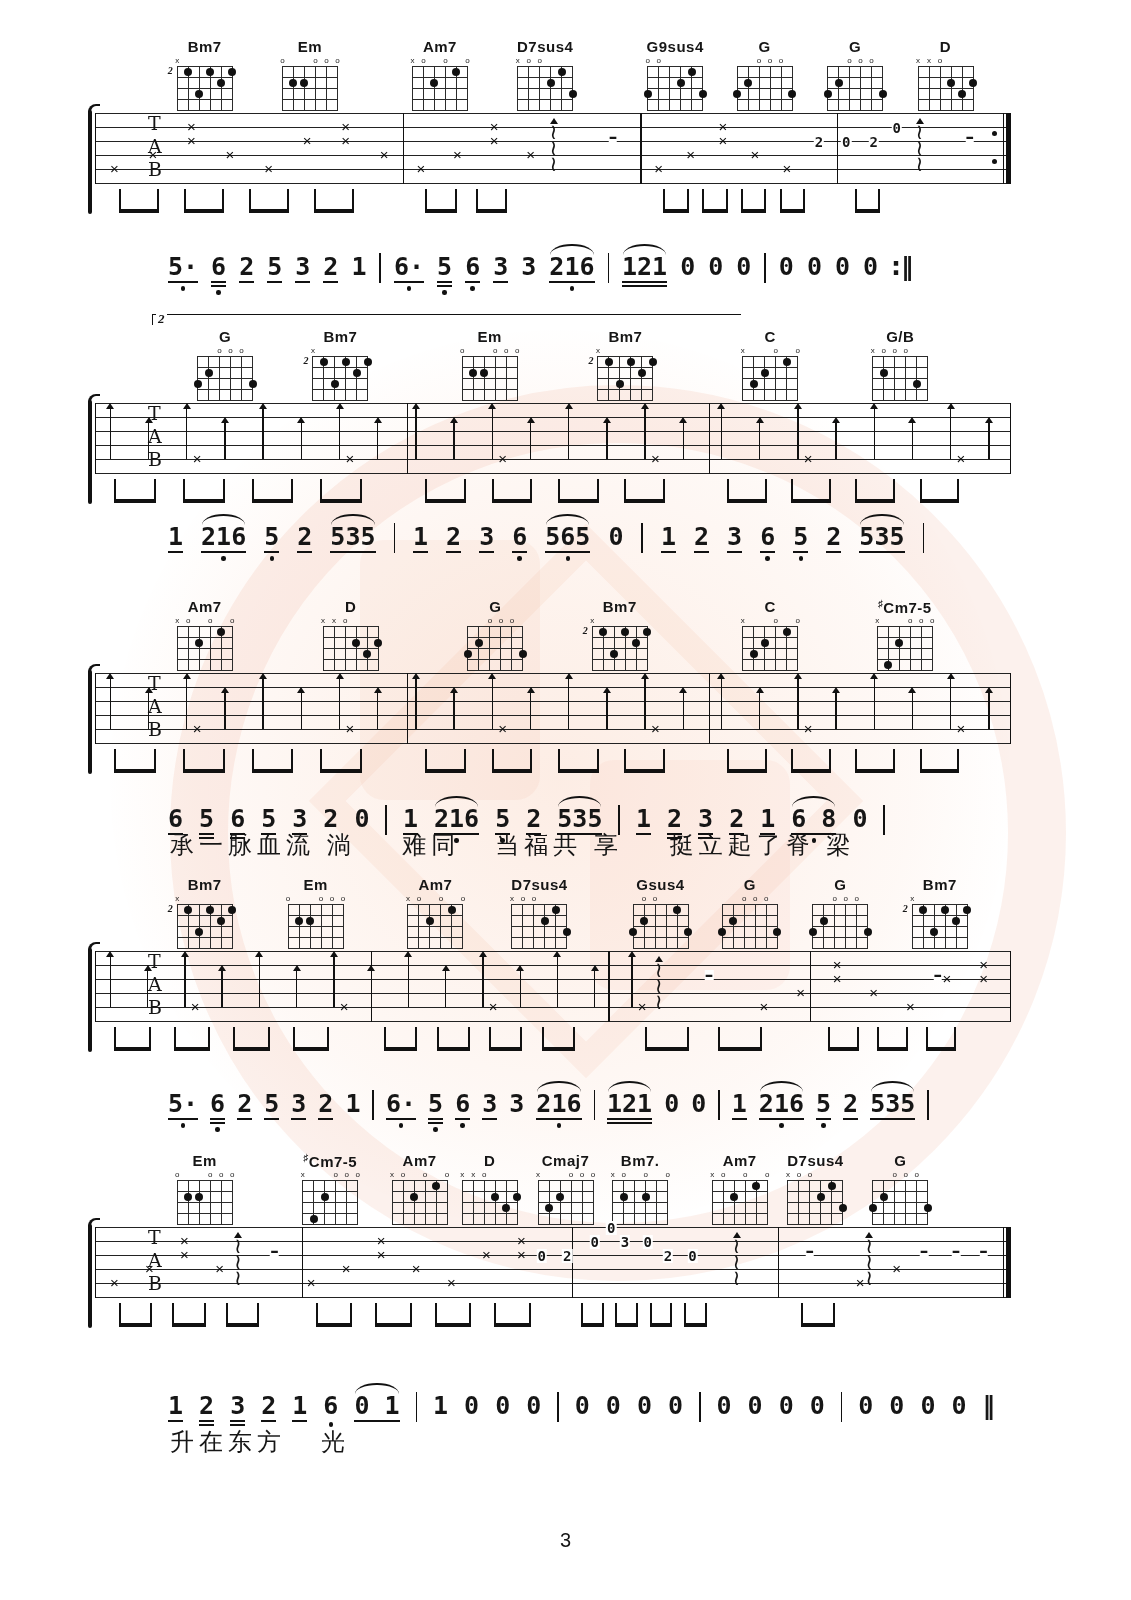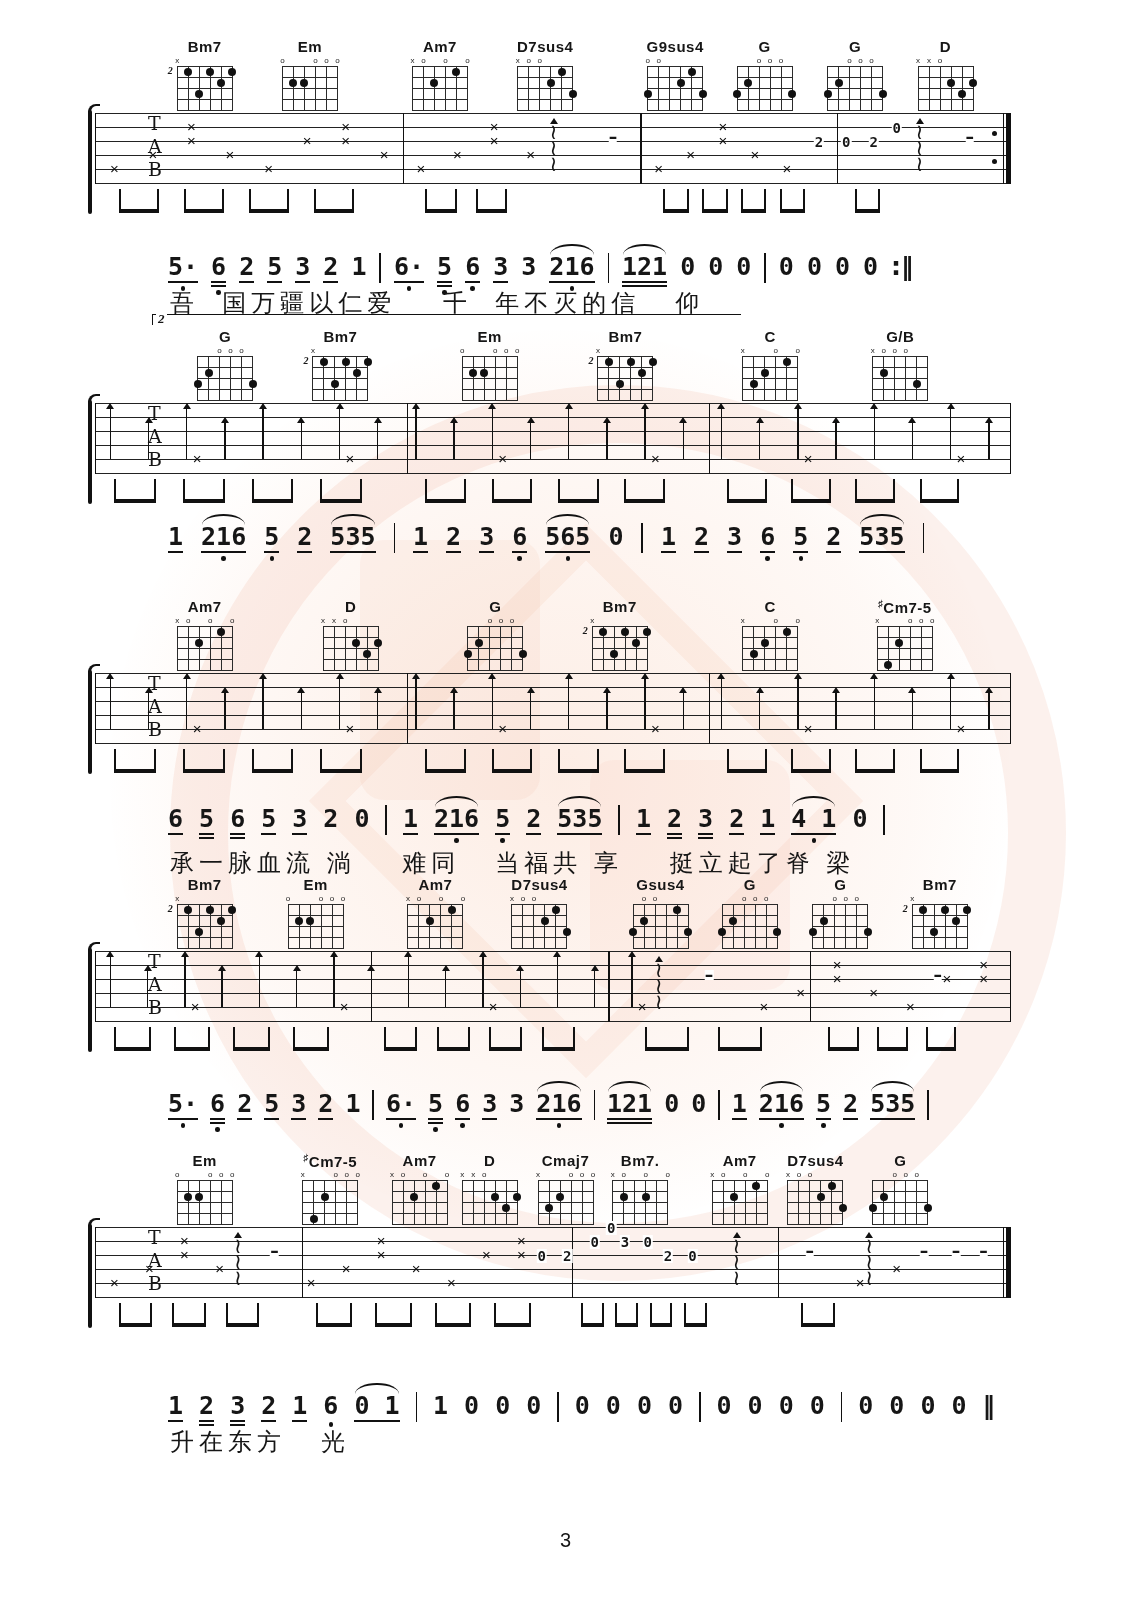--- a/index.html
+++ b/index.html
@@ -328,21 +328,20 @@
             <span class="num">0</span>
           </span>
           <span class="tok">
             <span class="num">0</span>
           </span>
           <span class="tok">
             <span class="num">0</span>
           </span>
           <span class="jend">:‖</span>
         </div>
-        <div class="lyr" style="top: 249px;">吾  国万疆以仁爱    千  年不灭的信   仰</div>
         <div class="volta" style="left: 152px; top: 276px; width: 588px;">
           <span>2</span>
         </div>
       </div>
       <div class="sys" style="top: 328px;">
         <div class="chordrow">
           <div class="chord" style="left: 19.9%;">
             <div class="cname">G</div>
             <div class="cwrap">
               <div class="cgrid">
@@ -766,30 +765,30 @@
           <span class="tok">
             <span class="num">2</span>
             <div class="ul"></div>
           </span>
           <span class="tok">
             <span class="num">1</span>
             <div class="ul"></div>
           </span>
           <span class="tok">
             <span class="tie"></span>
-            <span class="num">4 1</span>
-            <div class="ul"></div>
-            <div class="od"></div>
-          </span>
-          <span class="tok">
-            <span class="num">0</span>
-          </span>
-          <div class="jbar"></div>
-        </div>
-        <div class="lyr" style="top: 249px;">承一脉血流 淌    难同   当福共 享    挺立起了脊 梁</div>
+            <span class="num">6 8</span>
+            <div class="ul"></div>
+            <div class="od"></div>
+          </span>
+          <span class="tok">
+            <span class="num">0</span>
+          </span>
+          <div class="jbar"></div>
+        </div>
+        <div class="lyr" style="top: 231px;">承一脉血流 淌    难同   当福共 享    挺立起了脊 梁</div>
       </div>
       <div class="sys" style="top: 876px;">
         <div class="chordrow">
           <div class="chord" style="left: 18.1%;">
             <div class="cname">Bm7</div>
             <div class="cwrap">
               <div class="cgrid">
                 <span class="cf">2</span>
                 <span class="cm" style="left: -4.5px;">x</span>
                 <div class="cd" style="left: 7.5px; top: 2px;"></div>

